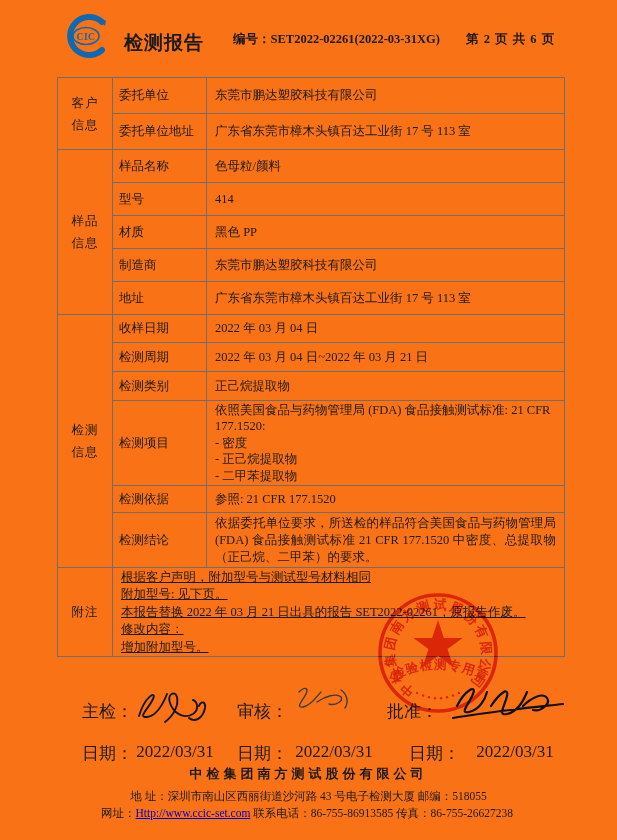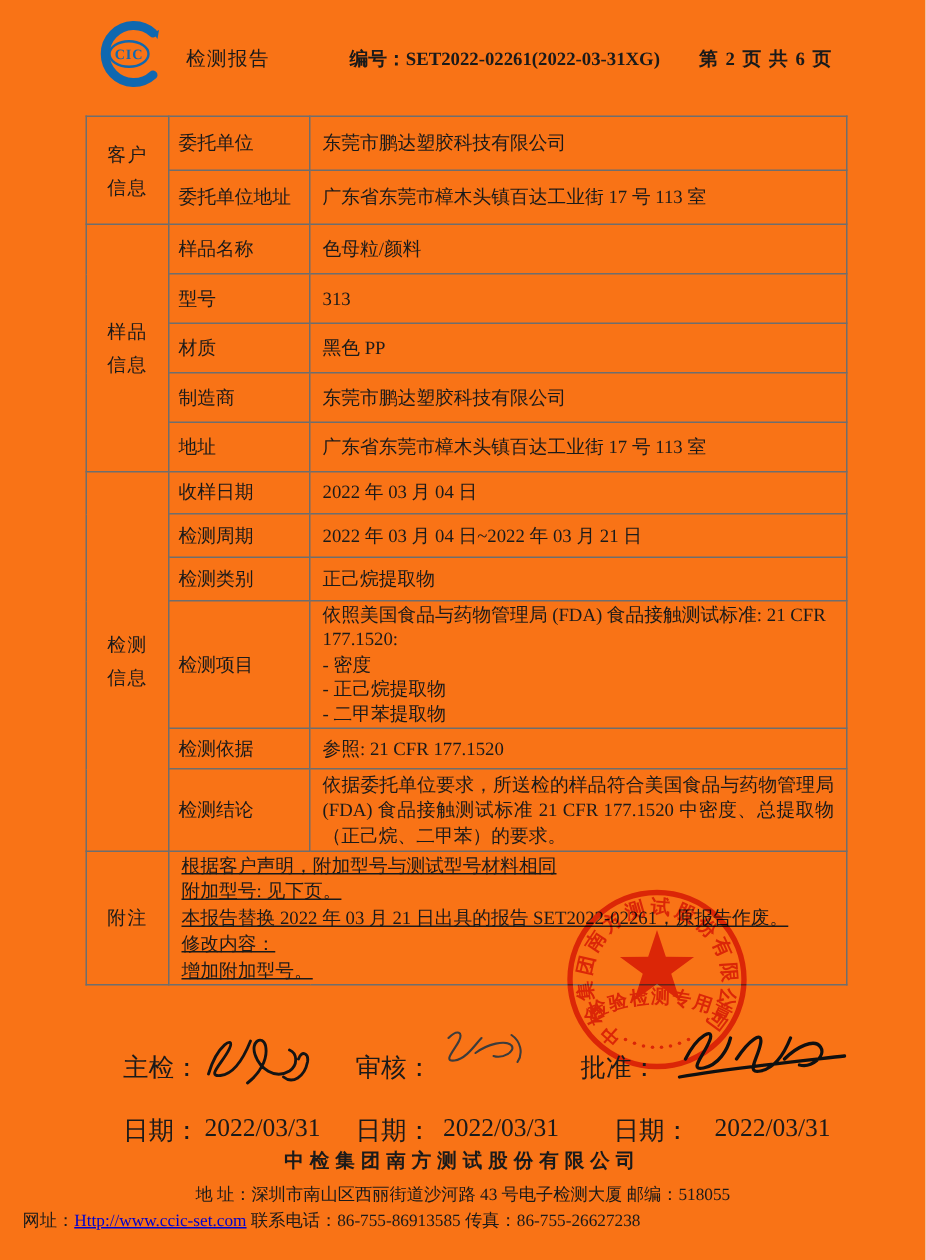--- a/index.html
+++ b/index.html
@@ -3,21 +3,21 @@
 <meta charset="utf-8">
 <style>
   html,body{margin:0;padding:0;background:#e8e8e8;}
   .page{
     position:relative;width:617px;height:840px;background:#f97316;
     margin:0 auto;overflow:hidden;color:#1a1a1a;
     font-family:"Liberation Serif","DejaVu Serif",serif;
   }
   
   .logo{position:absolute;left:60px;top:13px;}
-  .report-title{position:absolute;left:124px;top:30px;font-size:13px;font-weight:normal;letter-spacing:1px;}
+  .report-title{position:absolute;left:124px;top:30px;font-size:19px;font-weight:bold;letter-spacing:1px;}
   .report-no{position:absolute;left:233px;top:31px;font-size:12.5px;font-weight:bold;}
   .page-info{position:absolute;left:466px;top:31px;font-size:12.5px;font-weight:bold;letter-spacing:1px;}
   
   .report-table{position:absolute;left:57px;top:77px;border-collapse:collapse;table-layout:fixed;width:507px;}
   .report-table td{border:1px solid #6e6e6e;font-size:12.5px;vertical-align:middle;padding:0;overflow:hidden;}
   .sec-cell{text-align:center;}
   .sec-line{line-height:22px;letter-spacing:1px;}
   .lbl-cell{padding-left:6px !important;}
   .val-cell{padding-left:8px !important;padding-right:6px !important;}
   .lines-cell{vertical-align:middle;}
@@ -32,21 +32,21 @@
   .sign-block{position:absolute;left:57px;top:686px;width:507px;height:84px;font-size:17px;}
   .sig-label{position:absolute;top:14px;}
   .sig-scribble{position:absolute;}
   .date-label{position:absolute;top:56px;}
   .date-value{position:absolute;top:56px;width:80px;text-align:center;}
   
   .stamp{position:absolute;left:361px;top:580px;opacity:0.88;mix-blend-mode:multiply;pointer-events:none;}
   
   .footer-company{position:absolute;left:0;top:765px;width:617px;text-align:center;font-size:13px;font-weight:bold;letter-spacing:4px;}
   .footer-address{position:absolute;left:0;top:789px;width:617px;text-align:center;font-size:11.5px;}
-  .footer-contact{position:absolute;left:15px;top:806px;width:509px;text-align:left;font-size:11.5px;}
+  .footer-contact{position:absolute;left:4px;top:806px;width:509px;text-align:right;font-size:11.5px;}
   .footer-link{color:#0000cc;text-decoration:underline;}
 </style>
 </head>
 <body>
 
 <div class="page">
 
   <div class="logo">
     <svg width="52" height="46" viewBox="0 0 52 46">
       <path d="M 42,9 A 19,19 0 1 0 42,37" fill="none" stroke="#1068b0" stroke-width="6" stroke-linecap="round"></path>
@@ -83,21 +83,21 @@
     <tr class="h32">
       <td class="sec-cell" rowspan="5">
         <div class="sec-line">样品</div>
         <div class="sec-line">信息</div>
       </td>
       <td class="lbl-cell">样品名称</td>
       <td class="val-cell">色母粒/颜料</td>
     </tr>
     <tr class="h32">
       <td class="lbl-cell">型号</td>
-      <td class="val-cell">313</td>
+      <td class="val-cell">414</td>
     </tr>
     <tr class="h32">
       <td class="lbl-cell">材质</td>
       <td class="val-cell">黑色 PP</td>
     </tr>
     <tr class="h32">
       <td class="lbl-cell">制造商</td>
       <td class="val-cell">东莞市鹏达塑胶科技有限公司</td>
     </tr>
     <tr class="h32">

